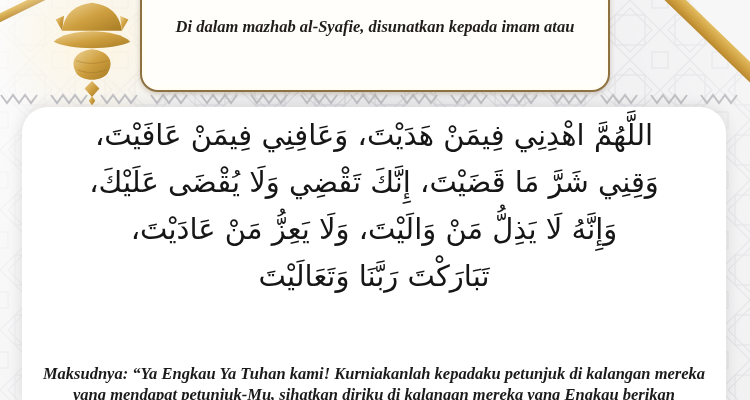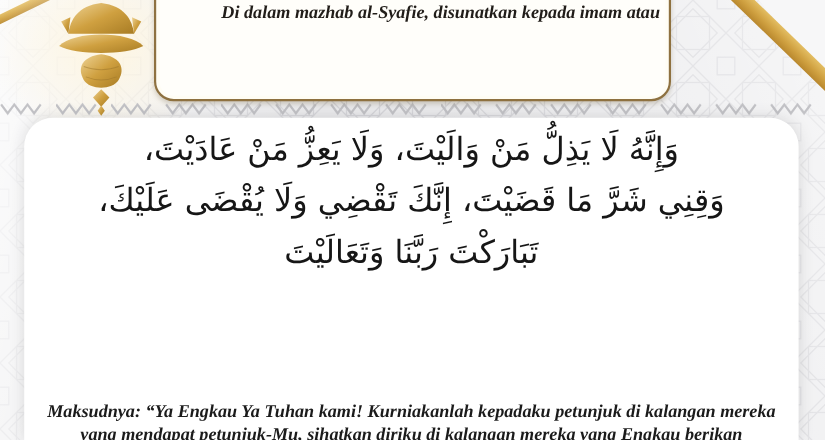--- a/index.html
+++ b/index.html
@@ -26,22 +26,22 @@
   
   .zigzag{position:absolute;left:0;top:93px;}
   
   .intro-box{
     position:absolute;left:140px;top:-32px;width:470px;height:124px;
     background:#fffefa;border:2px solid #8e7140;border-radius:18px;
     box-shadow:inset 0 0 0 3px #fffdf4,0 2px 5px rgba(90,70,30,.25);
     box-sizing:border-box;
   }
   .intro-text{
-    position:absolute;left:8px;right:8px;top:30px;
-    text-align:right;font-style:italic;font-weight:600;
+    position:absolute;left:8px;right:8px;top:46px;
+    text-align:center;font-style:italic;font-weight:600;
     font-size:16.5px;line-height:22px;color:#211d19;
   }
   
   .card{
     position:absolute;left:22px;top:107px;width:704px;height:293px;
     background:#ffffff;border-radius:26px 26px 0 0;
     box-shadow:0 0 14px rgba(60,60,60,.15);
   }
   .arabic{
     position:absolute;left:0;right:0;top:5px;
@@ -113,22 +113,23 @@
     <defs>
       <pattern id="zz" width="50" height="13" patternUnits="userSpaceOnUse">
         <path d="M1 2 L7 10 L13 2 L19 10 L25 2 L31 10 L37 2" fill="none" stroke="#c2c2c6" stroke-width="2"></path>
       </pattern>
     </defs>
     <rect width="750" height="13" fill="url(#zz)"></rect>
   </svg>
 
   <div class="card">
     <div class="arabic">
+      <div>اللَّهُمَّ اهْدِنِي فِيمَنْ هَدَيْتَ، وَعَافِنِي فِيمَنْ عَافَيْتَ،</div>
+      <div>وَقِنِي شَرَّ مَا قَضَيْتَ، إِنَّكَ تَقْضِي وَلَا يُقْضَى عَلَيْكَ،</div>
       <div>وَإِنَّهُ لَا يَذِلُّ مَنْ وَالَيْتَ، وَلَا يَعِزُّ مَنْ عَادَيْتَ،</div>
-      <div>وَقِنِي شَرَّ مَا قَضَيْتَ، إِنَّكَ تَقْضِي وَلَا يُقْضَى عَلَيْكَ،</div>
       <div>تَبَارَكْتَ رَبَّنَا وَتَعَالَيْتَ</div>
     </div>
     <div class="translation">
       <div>Maksudnya: “Ya Engkau Ya Tuhan kami! Kurniakanlah kepadaku petunjuk di kalangan mereka</div>
       <div>yang mendapat petunjuk-Mu, sihatkan diriku di kalangan mereka yang Engkau berikan</div>
     </div>
   </div>
 
   <div class="intro-box">
     <div class="intro-text">

